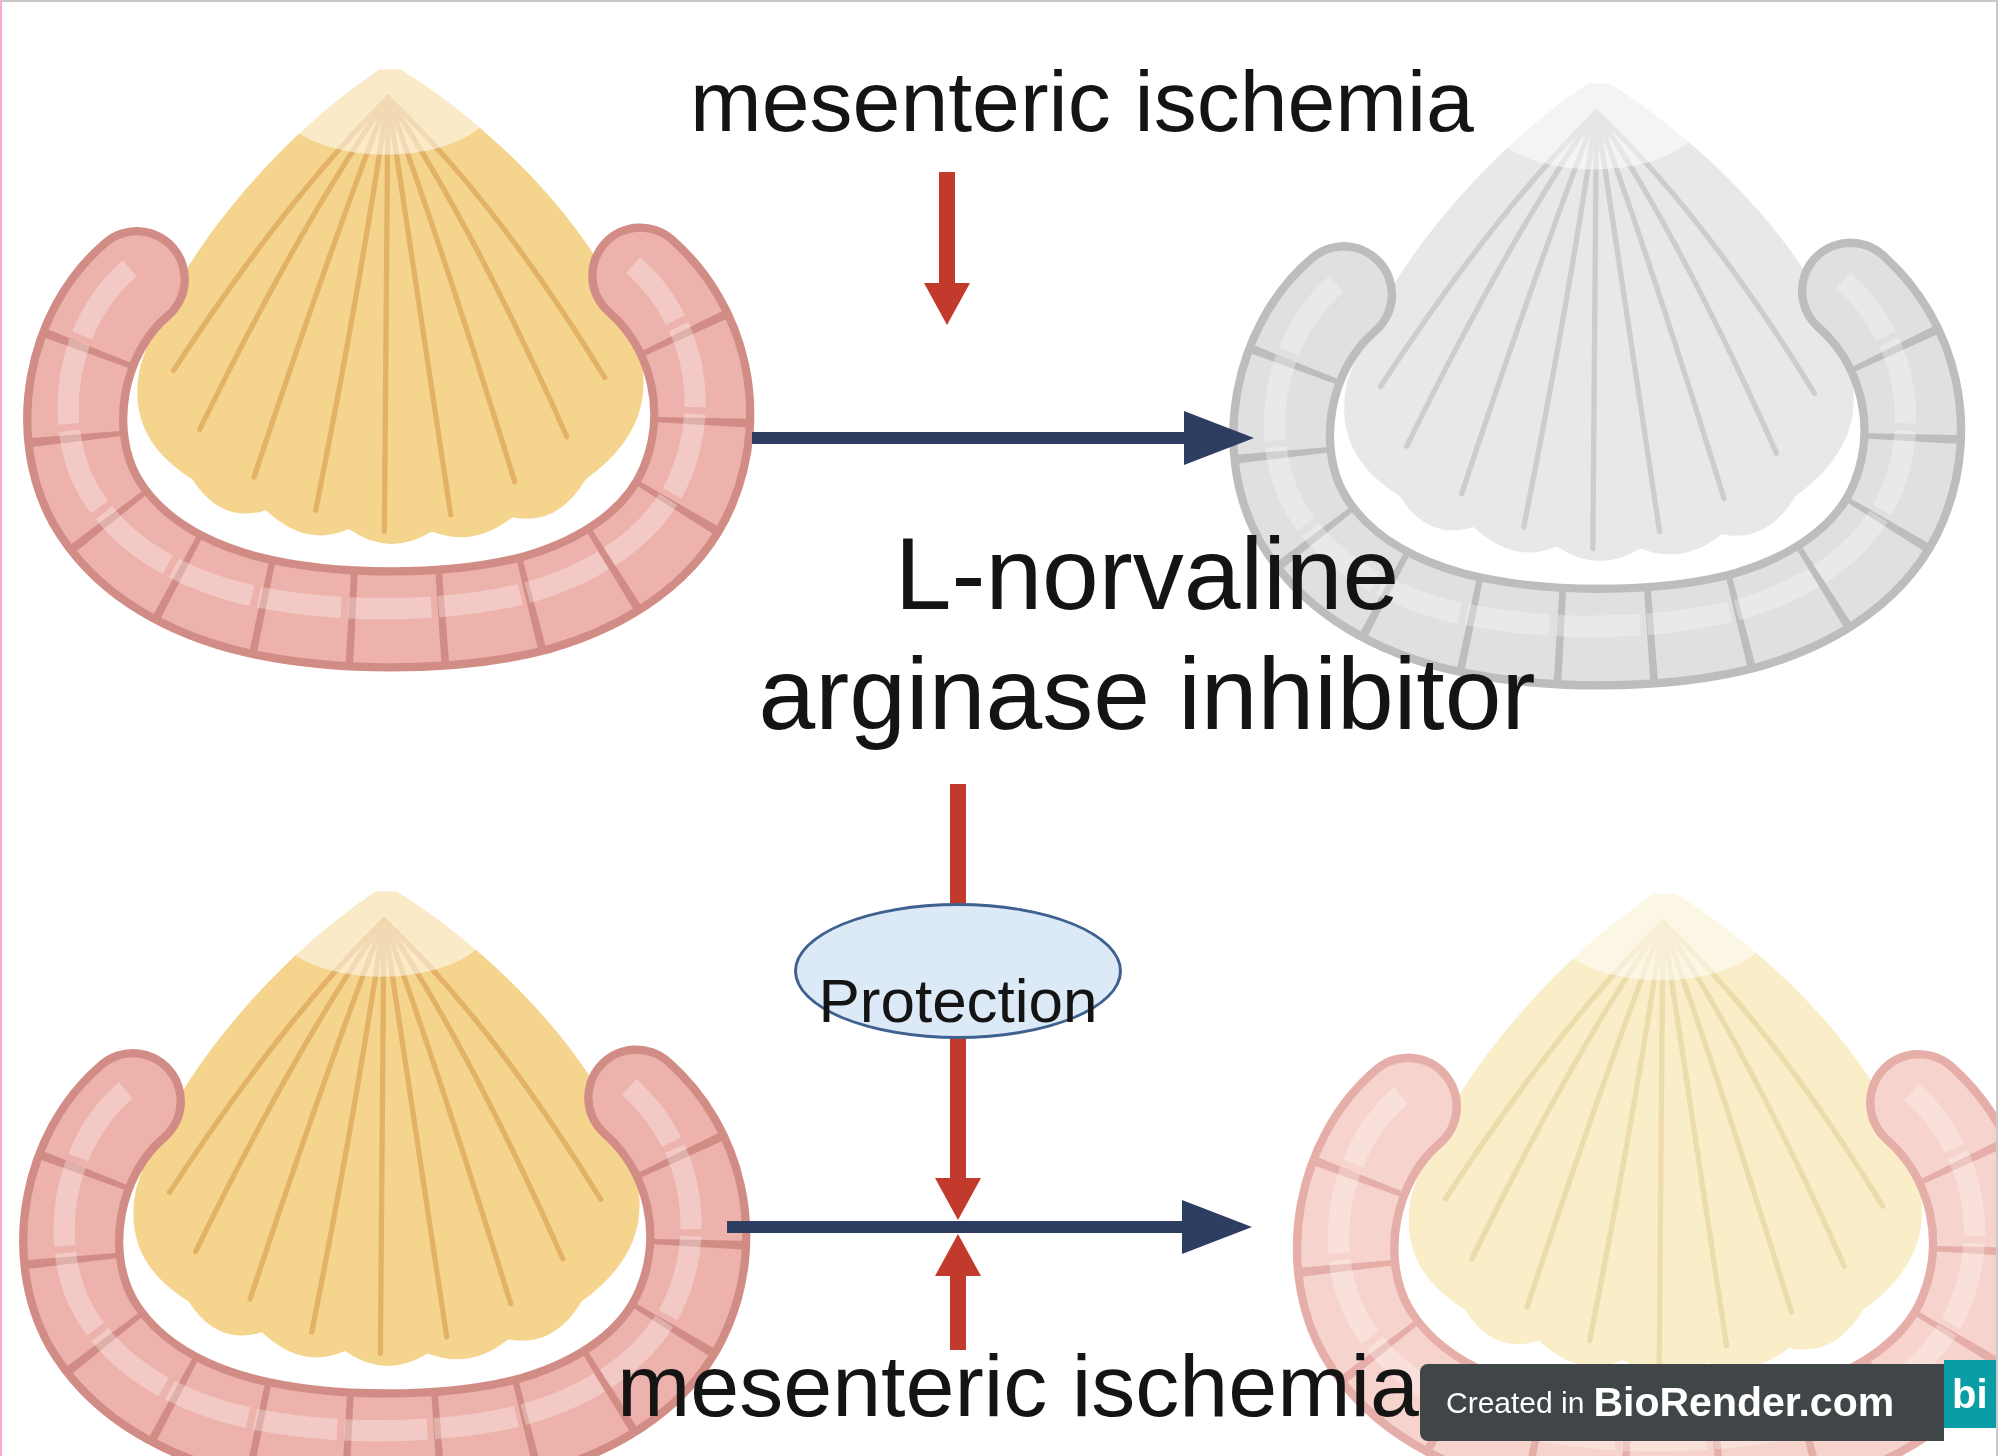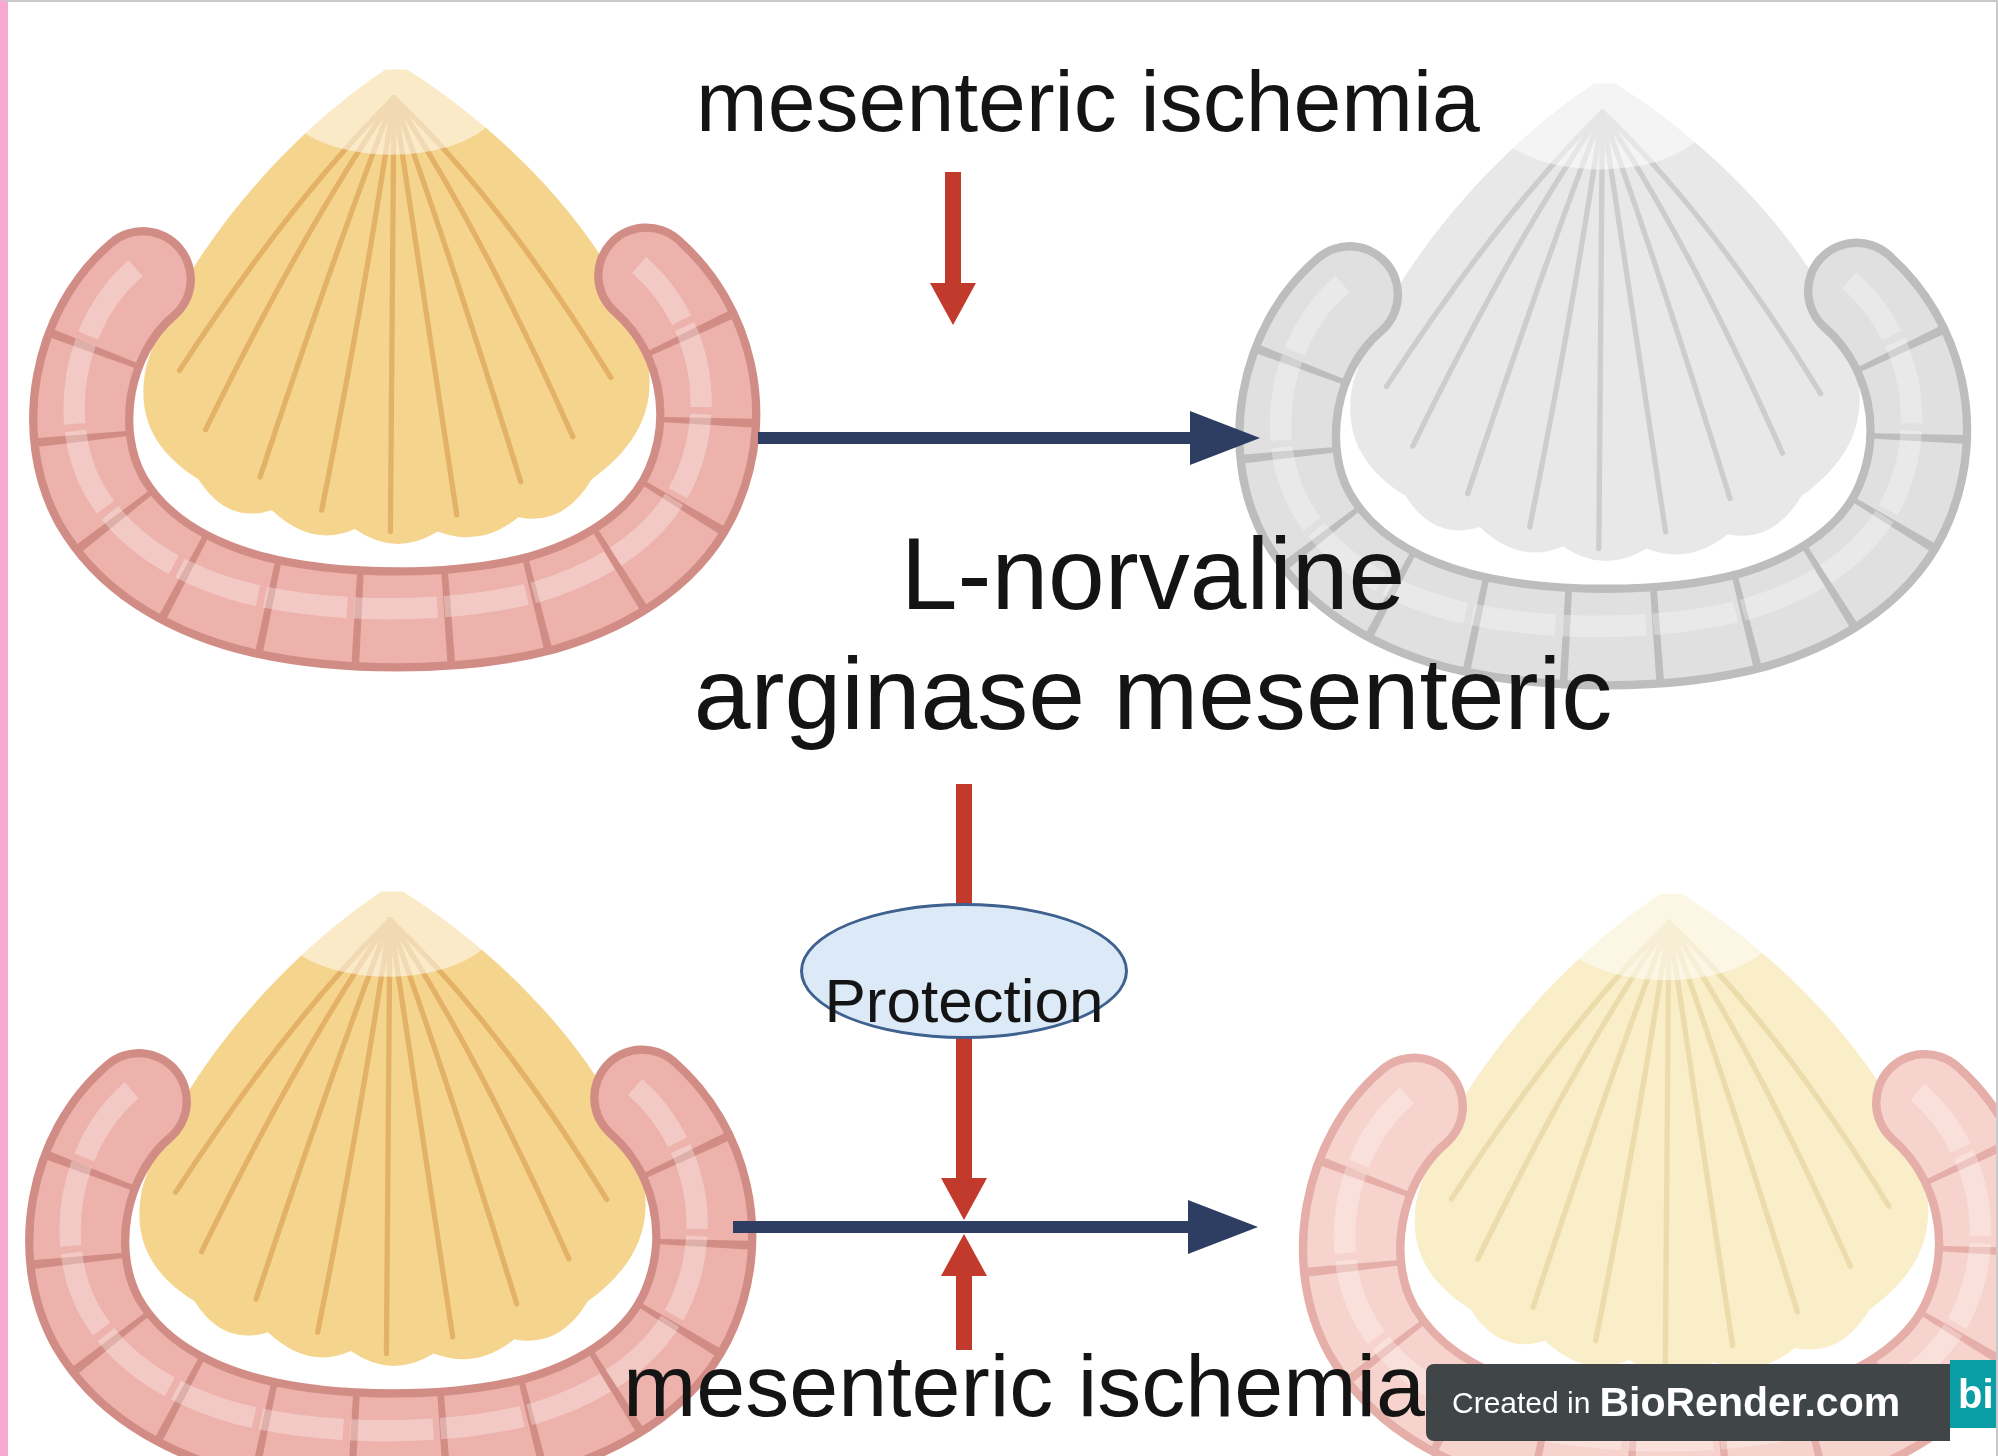--- a/index.html
+++ b/index.html
@@ -3,21 +3,21 @@
 <meta charset="utf-8">
 <style>
   html,body{margin:0;padding:0;background:#ffffff;}
   .canvas{
     position:relative;
     width:1998px;height:1456px;
     background:#ffffff;
     overflow:hidden;
     box-sizing:border-box;
     border-top:2px solid #c9c9c9;
-    border-left:8px solid #f9a8d4;
+    border-left:2px solid #f9a8d4;
     border-right:2px solid #c9c9c9;
     font-family:"Liberation Sans","DejaVu Sans",sans-serif;
   }
 
   
   .gut{position:absolute;overflow:visible;z-index:1;}
   .gut-healthy{
     --fan:var(--healthy-fan,#f5d58e);
     --fold:var(--healthy-fold,#e0ad60);
     --bowel:var(--healthy-bowel,#edb2ab);
@@ -137,21 +137,21 @@
     <div class="head-down" style="left:922px;top:281px"></div>
   </div>
 
   <div>
     <div class="hshaft" style="left:750px;top:430px;width:432px"></div>
     <div class="head-right" style="left:1182px;top:409px"></div>
   </div>
 
   <div class="label label-mid">
     <div>L-norvaline</div>
-    <div>arginase mesenteric</div>
+    <div>arginase inhibitor</div>
   </div>
 
   <div class="vshaft" style="left:948px;top:782px;height:121px"></div>
 
   <div class="protection">
     <span>Protection</span>
   </div>
 
   <div>
     <div class="vshaft" style="left:948px;top:1035px;height:142px"></div>

